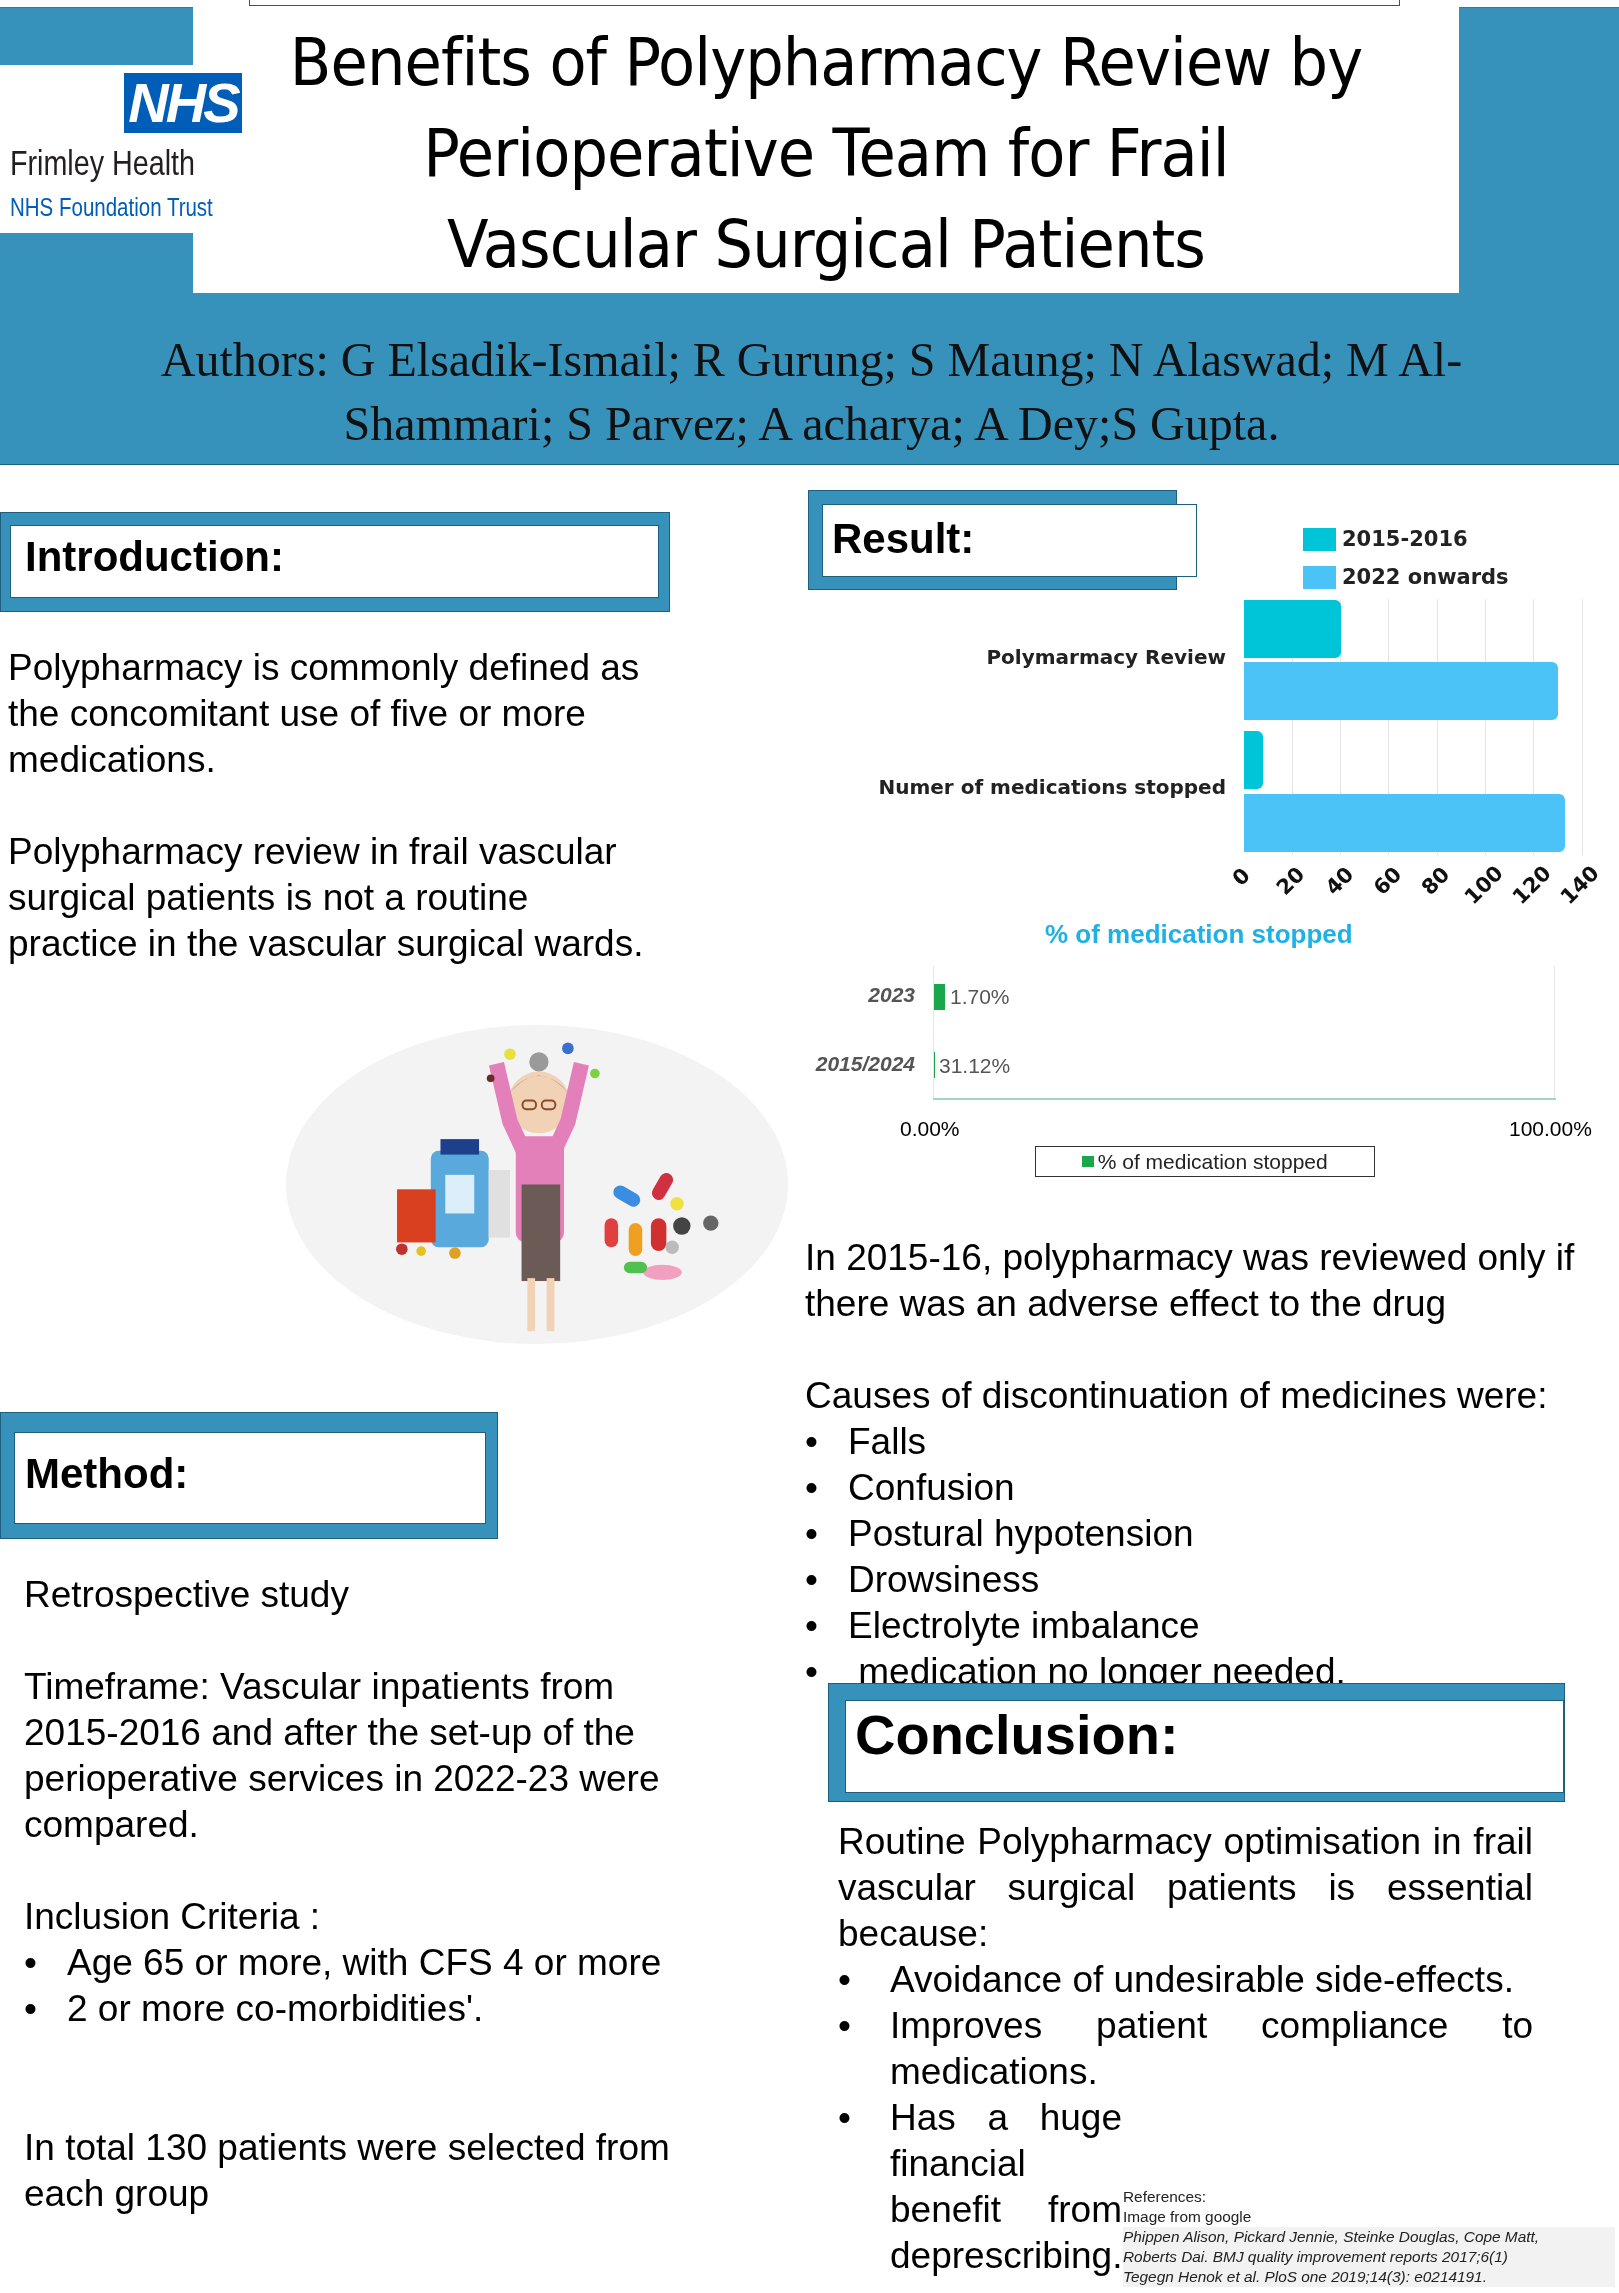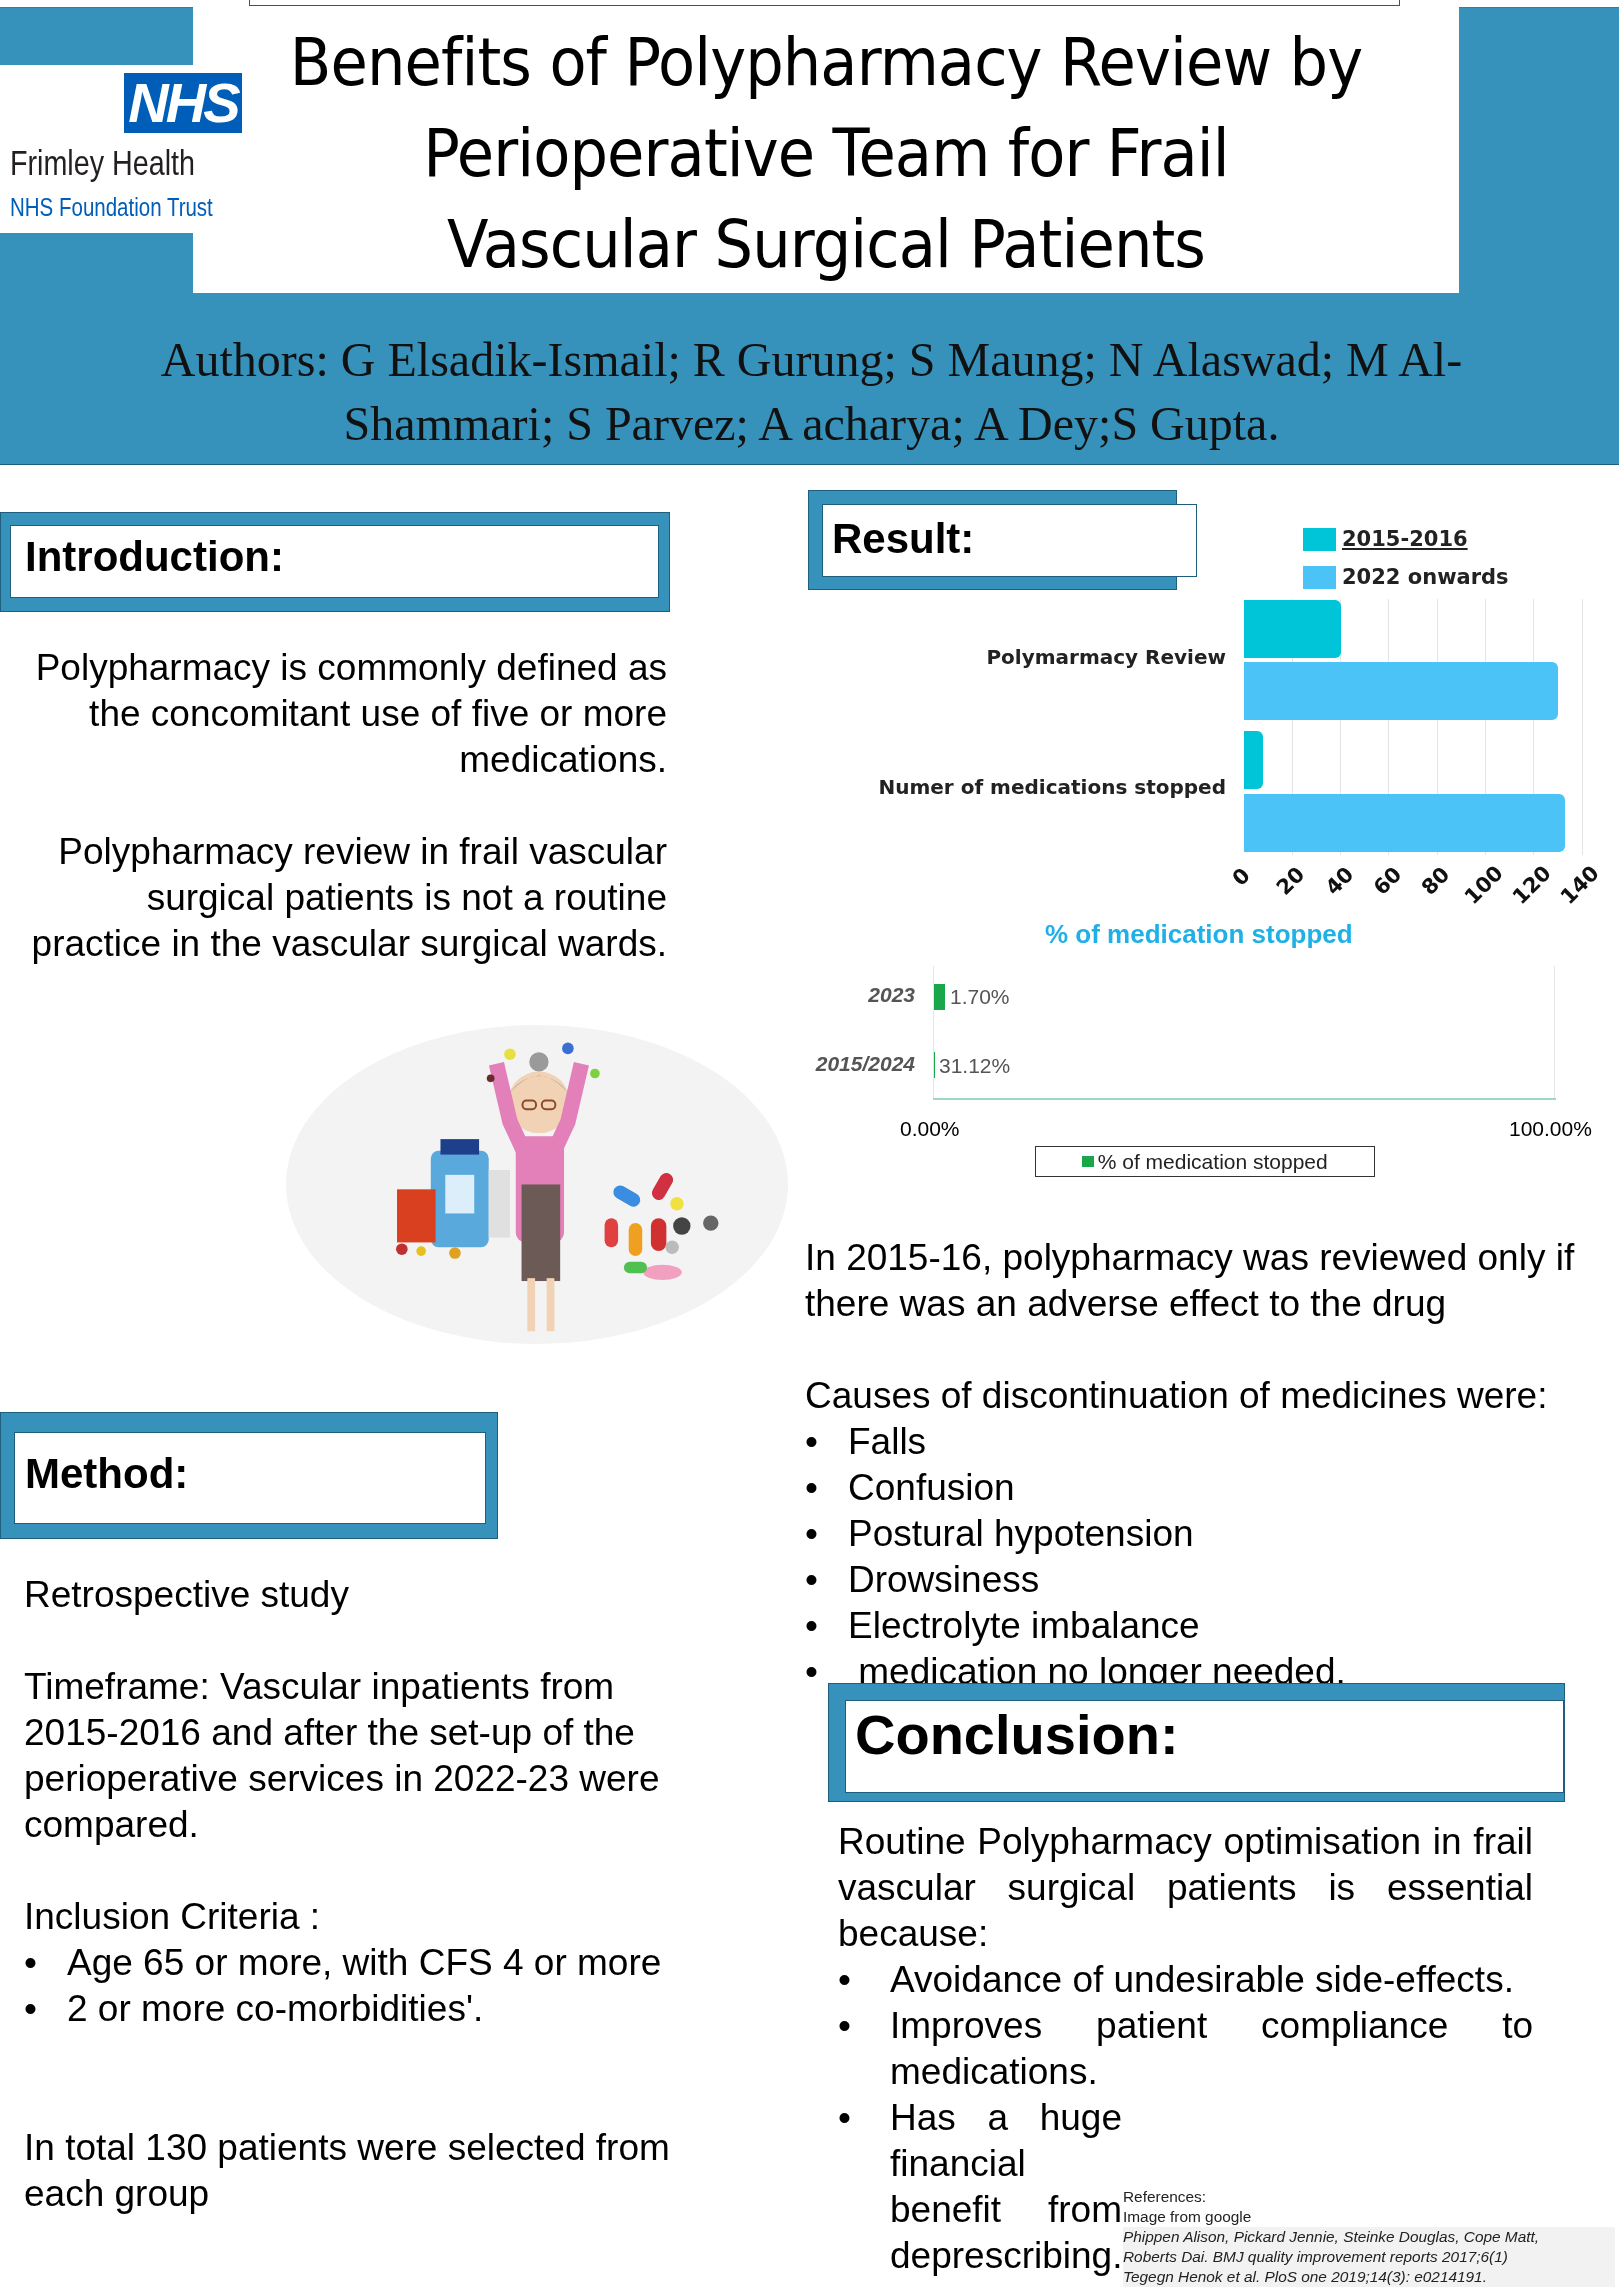--- a/index.html
+++ b/index.html
@@ -74,21 +74,21 @@
 <div class="abs logo-sub">NHS Foundation Trust</div>
 <div class="abs authors">
   <div>Authors: G Elsadik-Ismail; R Gurung; S Maung; N Alaswad; M Al-</div>
   <div>Shammari; S Parvez; A acharya; A Dey;S Gupta.</div>
 </div>
 
 <div class="abs sec-box" style="left:0;top:512px;width:670px;height:100px;">
   <div class="sec-inner" style="left:8.7px;top:11.6px;width:649px;height:73px;"></div>
   <div class="sec-title" style="left:24px;top:9.7px;">Introduction:</div>
 </div>
-<div class="abs body-text" style="left:20px;top:645px;width:647px;text-align:right;">
+<div class="abs body-text" style="left:8px;top:645px;width:647px;">
   <p class="para">Polypharmacy is commonly defined as the concomitant use of five or more medications.</p>
   <p class="para" style="margin-top:46px;">Polypharmacy review in frail vascular surgical patients is not a routine practice in the vascular surgical wards.</p>
 </div>
 
 <div class="abs" style="left:286px;top:1025px;width:502px;height:319px;border-radius:50%;background:#f3f3f3;overflow:hidden;">
   <svg width="502" height="319" viewBox="0 0 520 330">
 
     <rect x="150" y="130" width="60" height="100" rx="8" fill="#5aa9dd"></rect>
     <rect x="160" y="118" width="40" height="16" fill="#1e3f8a"></rect>
     <rect x="165" y="155" width="30" height="40" fill="#dbeef9"></rect>
@@ -143,21 +143,21 @@
   </ul>
   <p class="para" style="margin-top:93px;">In total 130 patients were selected from each group</p>
 </div>
 
 <div class="abs sec-box" style="left:808px;top:490px;width:369px;height:100px;">
   <div class="sec-inner" style="left:12.6px;top:12.6px;width:375px;height:73px;"></div>
   <div class="sec-title" style="left:23px;top:13.5px;">Result:</div>
 </div>
 
 <div class="abs legend-swatch" style="left:1303px;top:528px;background:#00c4d8;"></div>
-<div class="abs legend-label" style="left:1342px;top:527px;text-decoration:underline;">2015-2016</div>
+<div class="abs legend-label" style="left:1342px;top:527px;">2015-2016</div>
 <div class="abs legend-swatch" style="left:1303px;top:566px;background:#4cc3f7;"></div>
 <div class="abs legend-label" style="left:1342px;top:565px;">2022 onwards</div>
 
 <div class="abs gridline" style="left:1292px;top:599px;height:256px;"></div>
 <div class="abs gridline" style="left:1340px;top:599px;height:256px;"></div>
 <div class="abs gridline" style="left:1388px;top:599px;height:256px;"></div>
 <div class="abs gridline" style="left:1437px;top:599px;height:256px;"></div>
 <div class="abs gridline" style="left:1485px;top:599px;height:256px;"></div>
 <div class="abs gridline" style="left:1533px;top:599px;height:256px;"></div>
 <div class="abs gridline" style="left:1582px;top:599px;height:256px;"></div>

